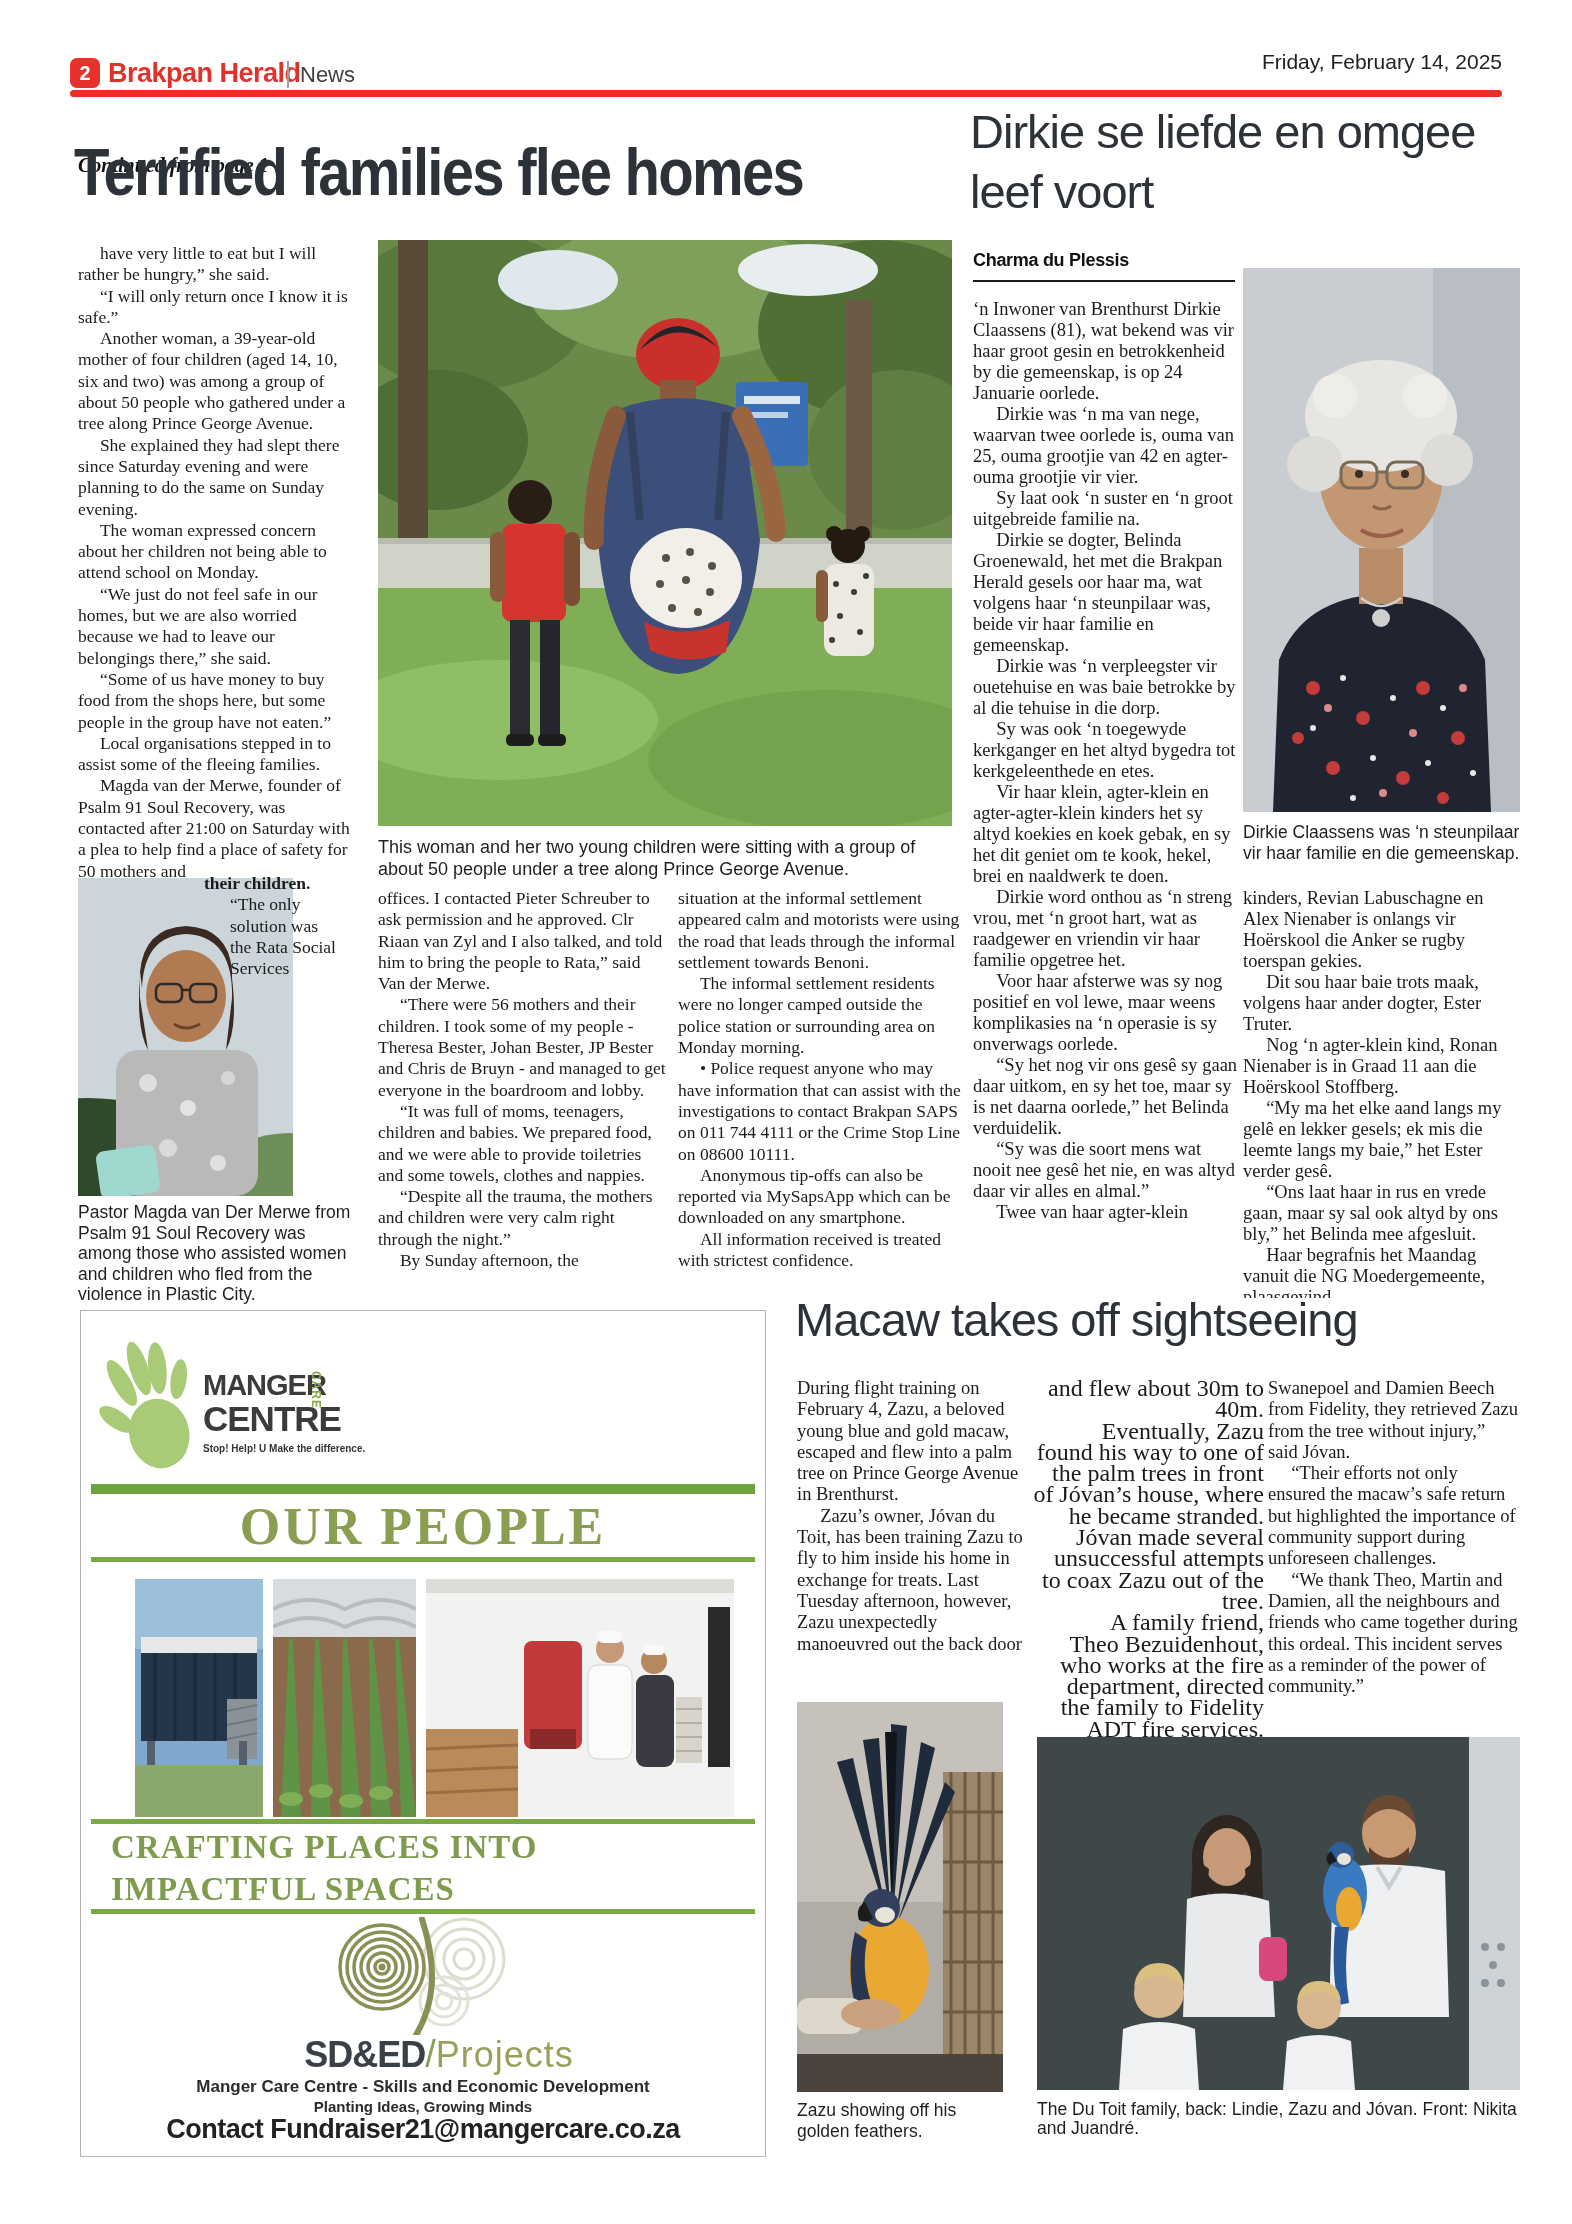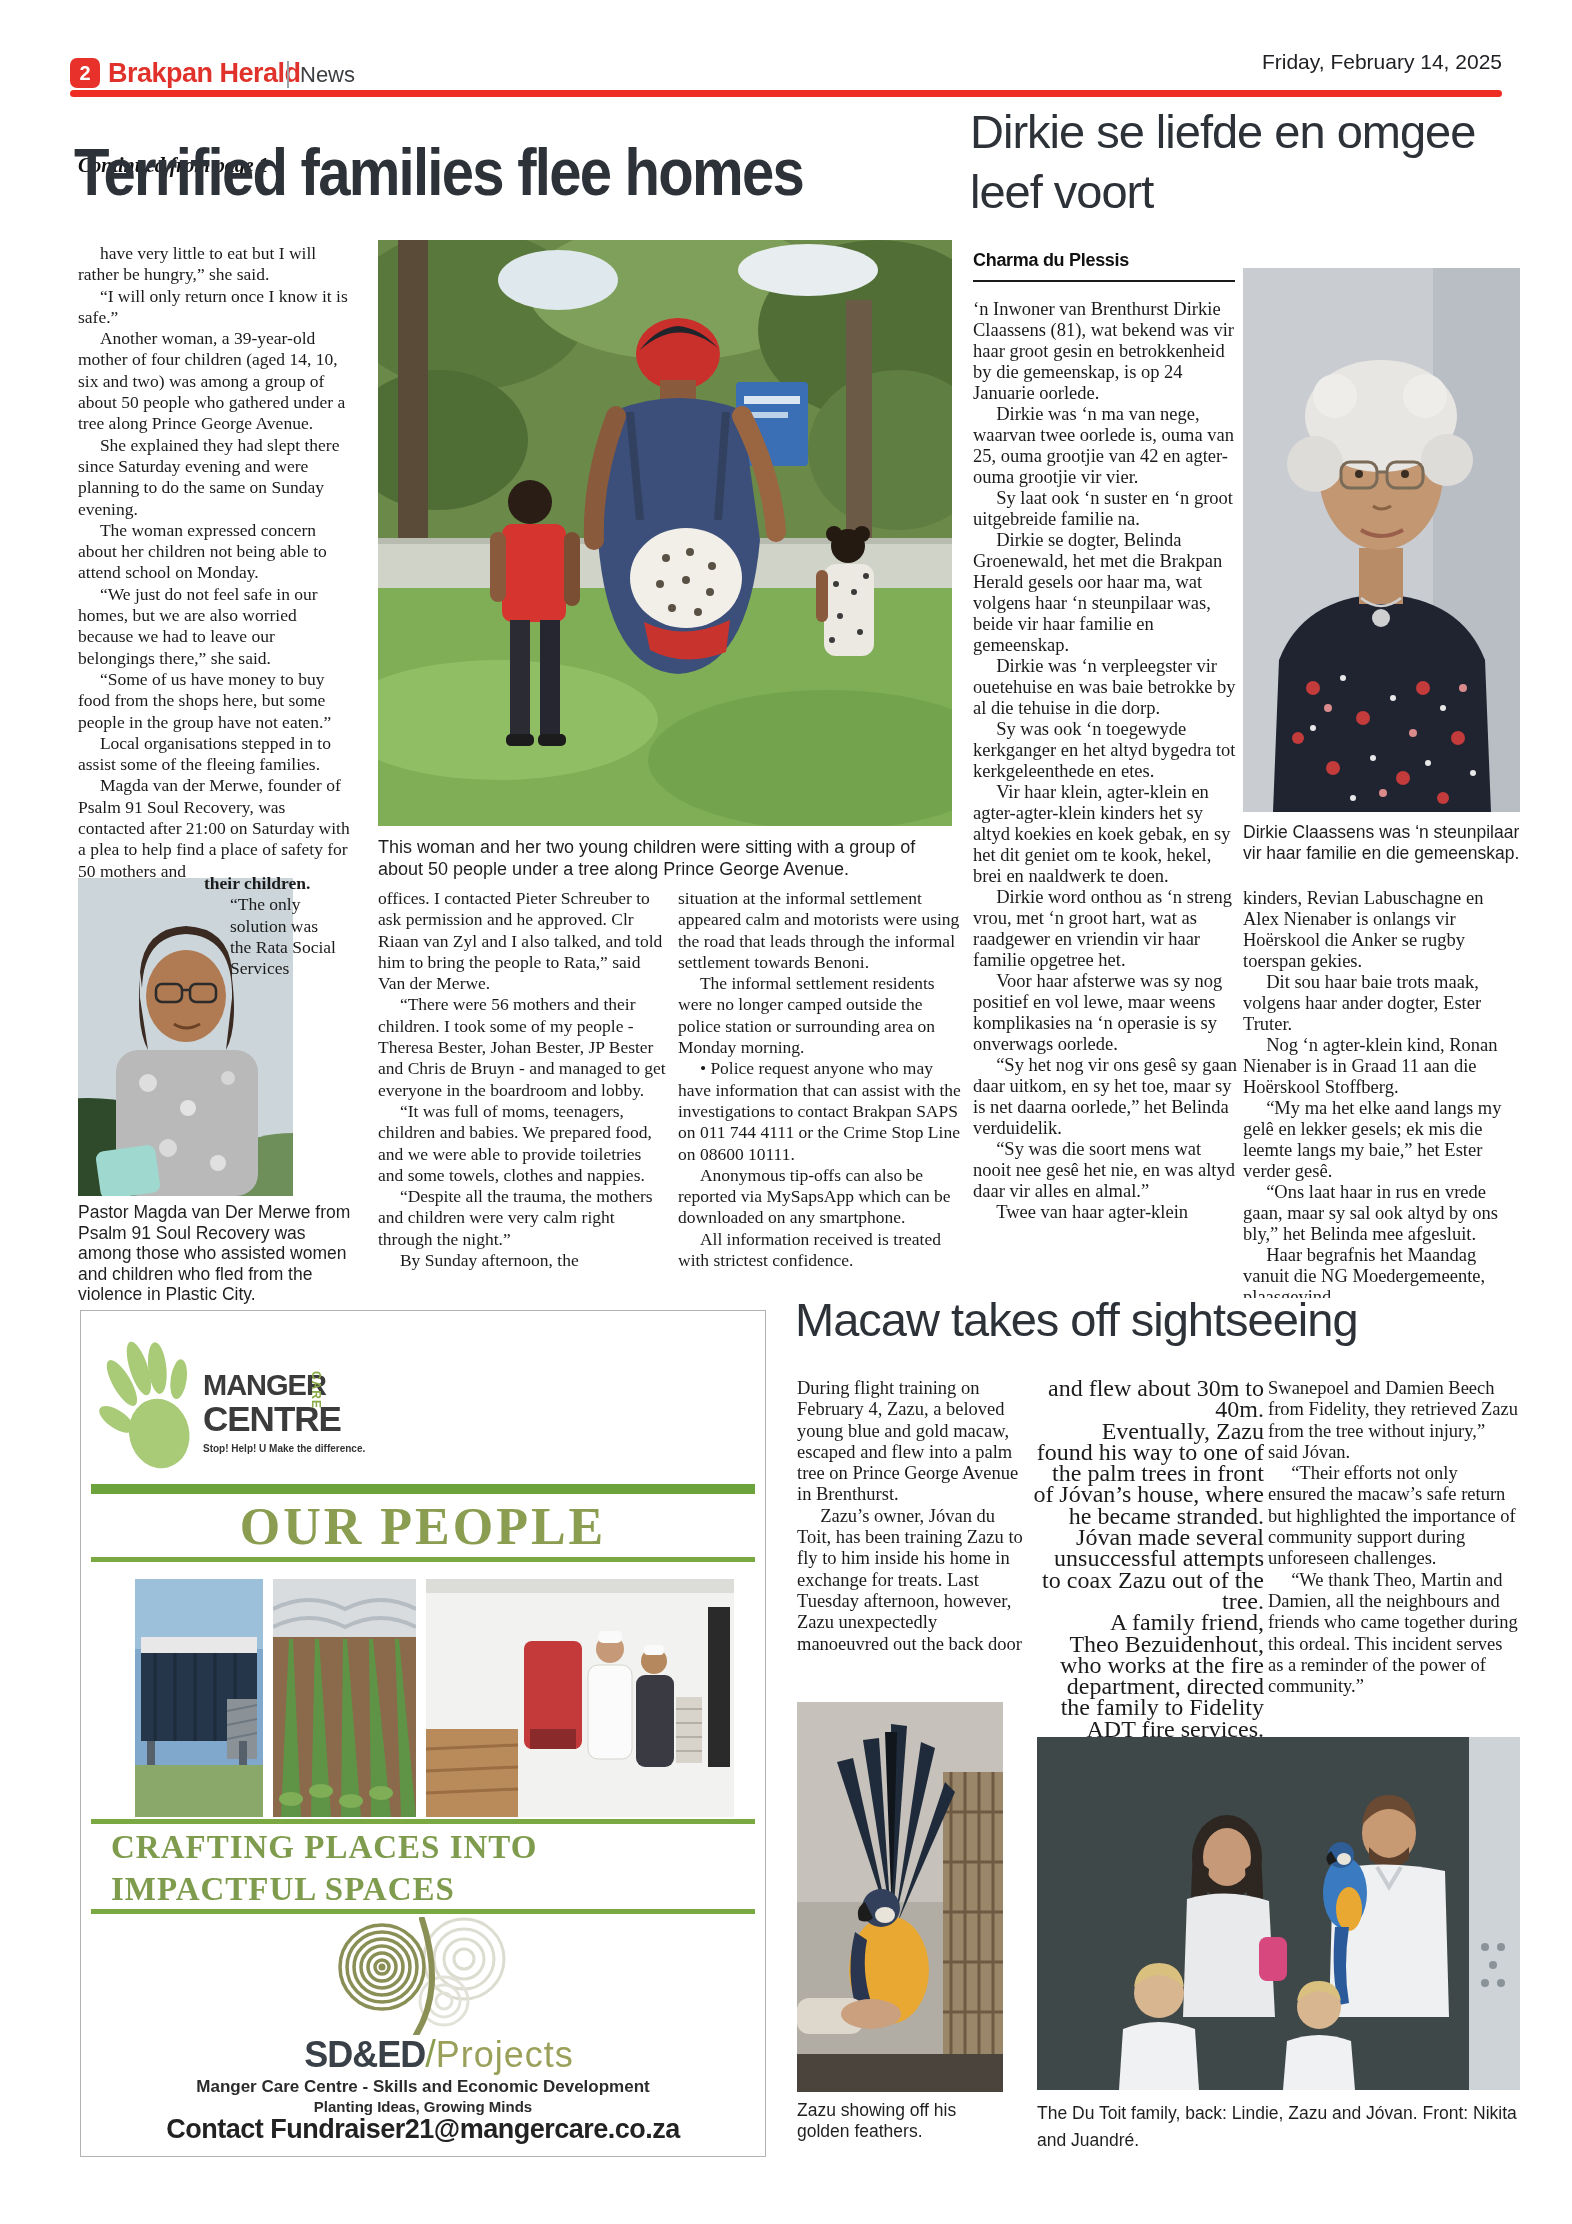--- a/index.html
+++ b/index.html
@@ -47,21 +47,21 @@
   .wrap-box .wl{margin:0;}
   .wrap-box .wl:first-child{text-align:left;font-weight:bold;}
   .wrap-box .wl:not(:first-child){padding-left:26px;}
 
   
   .cap{font-family:"Liberation Sans",sans-serif;color:#1f1f1f;}
   .pastor-cap{left:78px;top:1202px;width:284px;font-size:17.5px;line-height:20.5px;}
   .main-cap{left:378px;top:836px;width:578px;font-size:18px;line-height:22px;}
   .dk-cap{left:1243px;top:822px;width:277px;font-size:17.5px;line-height:20.5px;}
   .mc-cap1{left:797px;top:2100px;width:214px;font-size:17.5px;line-height:20.5px;}
-  .mc-cap2{left:1037px;top:2100px;width:483px;font-size:17.5px;line-height:27px;}
+  .mc-cap2{left:1037px;top:2100px;width:483px;font-size:17.5px;line-height:19px;}
 
   
   .photo{display:block;}
   .main-photo{left:378px;top:240px;width:574px;height:586px;}
   .pastor-photo{left:78px;top:878px;width:215px;height:318px;}
   .dk-photo{left:1243px;top:268px;width:277px;height:544px;}
   .macaw-photo{left:797px;top:1702px;width:206px;height:390px;}
   .family-photo{left:1037px;top:1737px;width:483px;height:353px;}
   .photo svg{display:block;width:100%;height:100%;}
 

